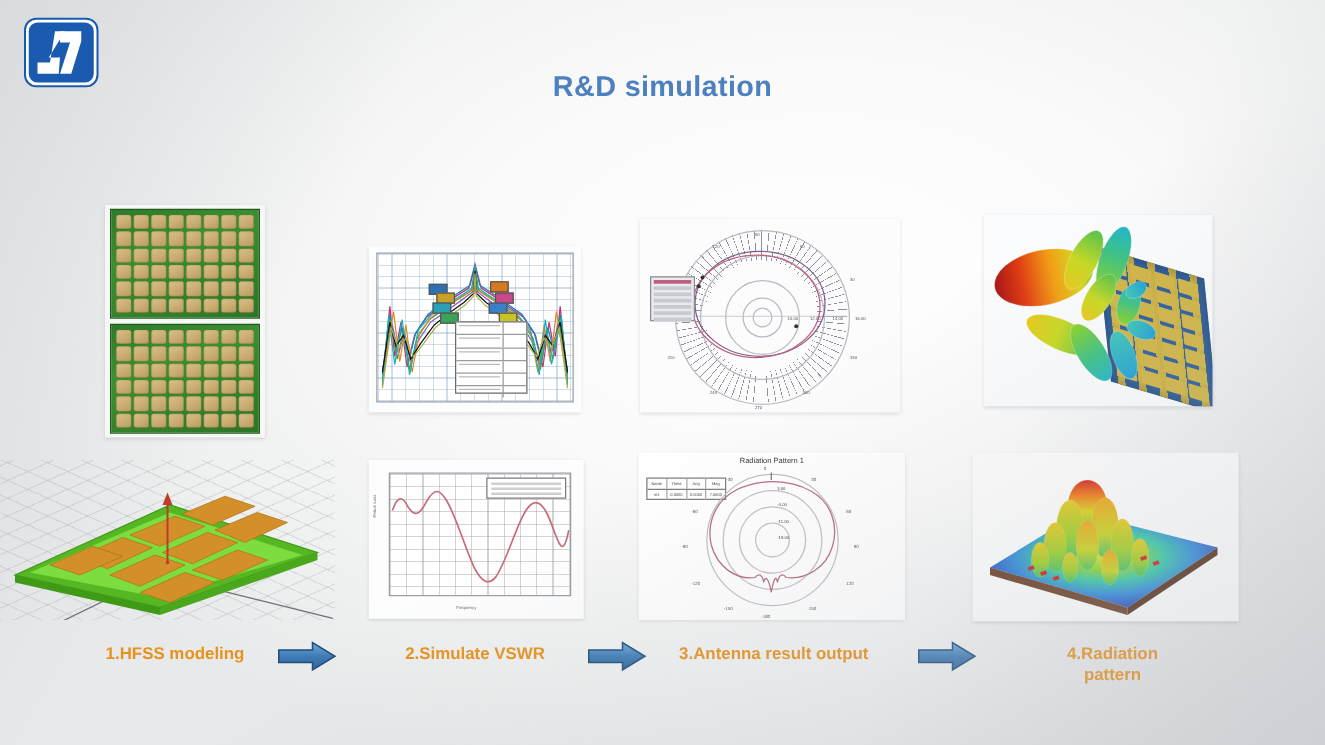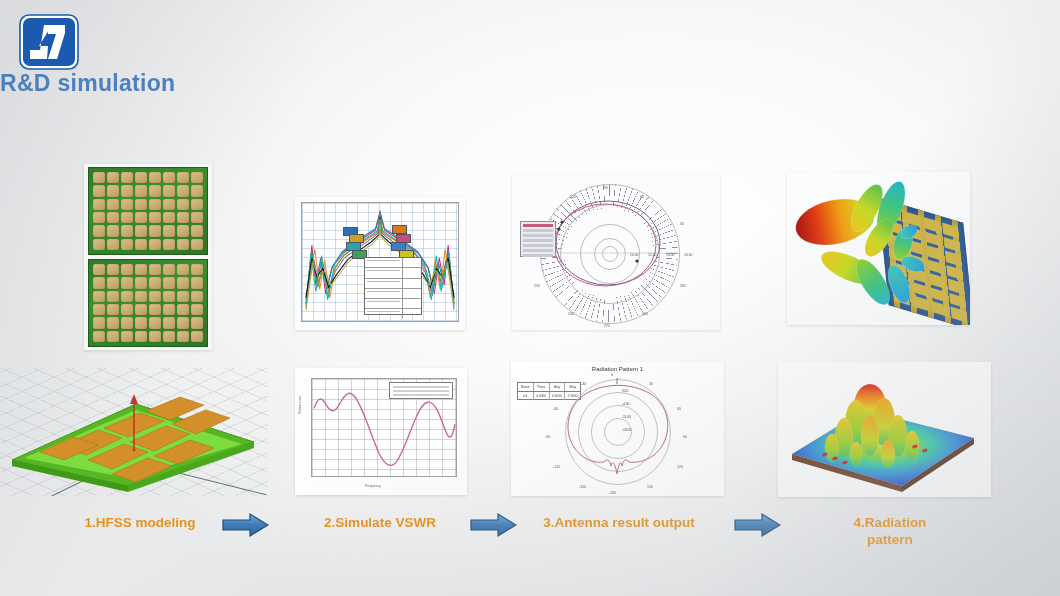--- a/index.html
+++ b/index.html
@@ -24,21 +24,21 @@
     background:linear-gradient(150deg, rgba(255,255,255,0) 55%, rgba(186,190,196,.40) 100%);
     pointer-events:none;
   }
 
   
   .logo{position:absolute;left:18px;top:13px;width:62px;height:58px;}
   .logo svg{display:block;width:100%;height:100%;}
 
   
   .title{
-    position:absolute;left:0;top:70px;width:1060px;text-align:left;
+    position:absolute;left:0;top:56px;width:1060px;text-align:center;
     font-size:23px;font-weight:bold;color:#4d80bf;letter-spacing:.3px;
     z-index:3;
   }
 
   
   .pic{position:absolute;overflow:hidden;background:#fff;}
 
   
   #pcb{left:84px;top:164px;width:128px;height:186px;background:#f6f7f7;
        box-shadow:0 1px 3px rgba(0,0,0,.13);}

